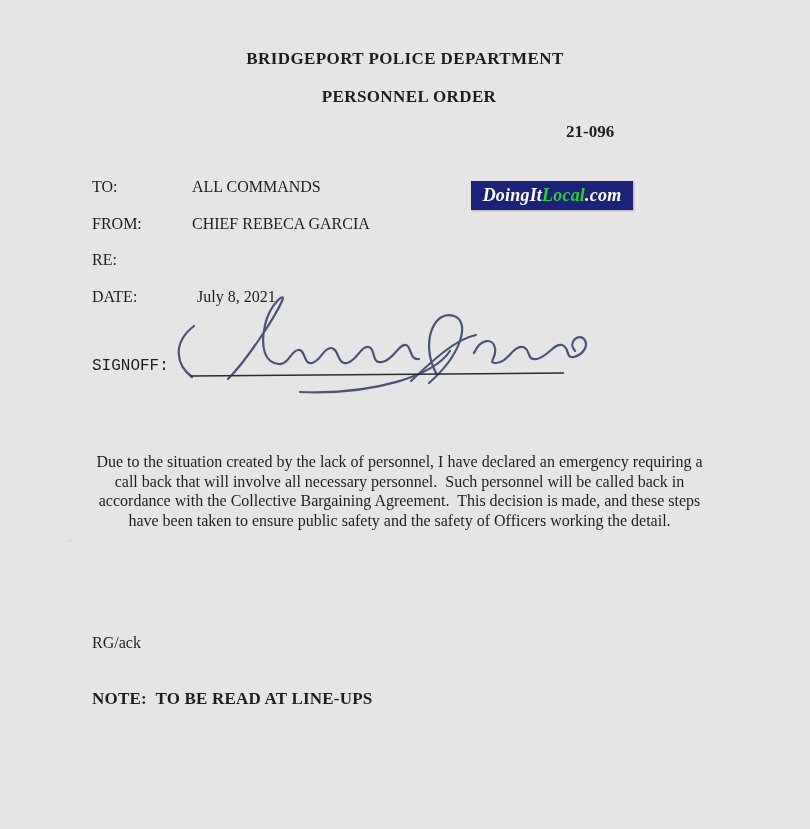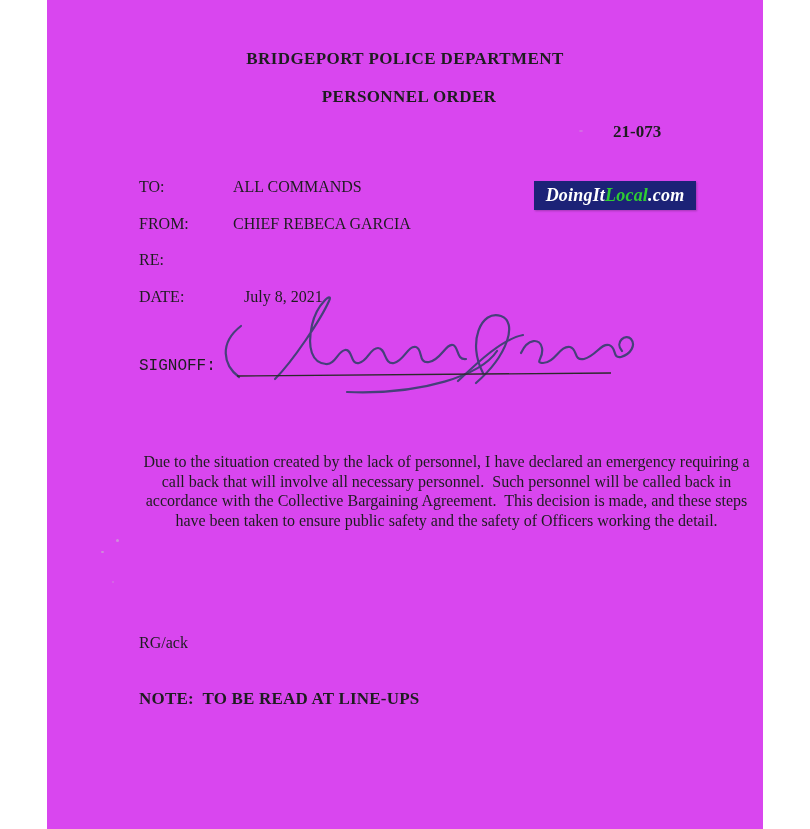--- a/index.html
+++ b/index.html
@@ -1,22 +1,22 @@
 <!DOCTYPE html>
 <html><head>
 <meta charset="utf-8">
 <style>
   * { margin: 0; padding: 0; box-sizing: border-box; }
   html, body { background: #ffffff; }
   .page {
     position: relative;
-    width: 716px;
+    width: 810px;
     height: 829px;
     margin: 0 auto;
-    background: #d946ef;
+    background: #e5e5e5;
     font-family: "Liberation Serif", "DejaVu Serif", serif;
     color: #1d1d1f;
     overflow: hidden;
   }
   .doc-title {
     position: absolute;
     top: 49px; left: 0;
     width: 100%;
     text-align: center;
     font-size: 17px;
@@ -38,21 +38,21 @@
     font-size: 17px;
     font-weight: bold;
   }
   .field-label {
     position: absolute;
     left: 92px;
     font-size: 16px;
   }
   .field-value {
     position: absolute;
-    left: 186px;
+    left: 192px;
     font-size: 16px;
     white-space: pre-wrap;
   }
   .row-to    { top: 178px; }
   .row-from  { top: 215px; }
   .row-re    { top: 251px; }
   .row-date  { top: 288px; }
   .row-date .field-value, .date-value { left: 197px; }
   .row-signoff { top: 357px; font-family: Liberation Mono, monospace; }
   .re-value {
@@ -118,26 +118,26 @@
   .speck-3 { top: 130px; left: 532px; width: 4px; height: 2px; opacity: 0.3; }
   .speck-4 { top: 581px; left: 65px;  width: 2px; height: 2px; opacity: 0.3; }
 </style>
 </head>
 <body>
 
 <div class="page">
 
   <div class="doc-title">BRIDGEPORT POLICE DEPARTMENT</div>
   <div class="doc-subtitle">PERSONNEL ORDER</div>
-  <div class="order-number">21-073</div>
+  <div class="order-number">21-096</div>
 
   <div class="field-label row-to">TO:</div>
   <div class="field-value row-to">ALL COMMANDS</div>
 
-  <div class="watermark" style="background-color: rgb(28, 34, 119); margin-left: 16px;">
+  <div class="watermark" style="background-color: rgb(28, 34, 119);">
     <span style="color: rgb(255, 255, 255);">DoingIt</span>
       <span style="color: rgb(47, 204, 51);">Local</span>
       <span style="color: rgb(255, 255, 255);">.com</span>
   </div>
 
   <div class="field-label row-from">FROM:</div>
   <div class="field-value row-from">CHIEF REBECA GARCIA</div>
 
   <div class="field-label row-re">RE:</div>
 

